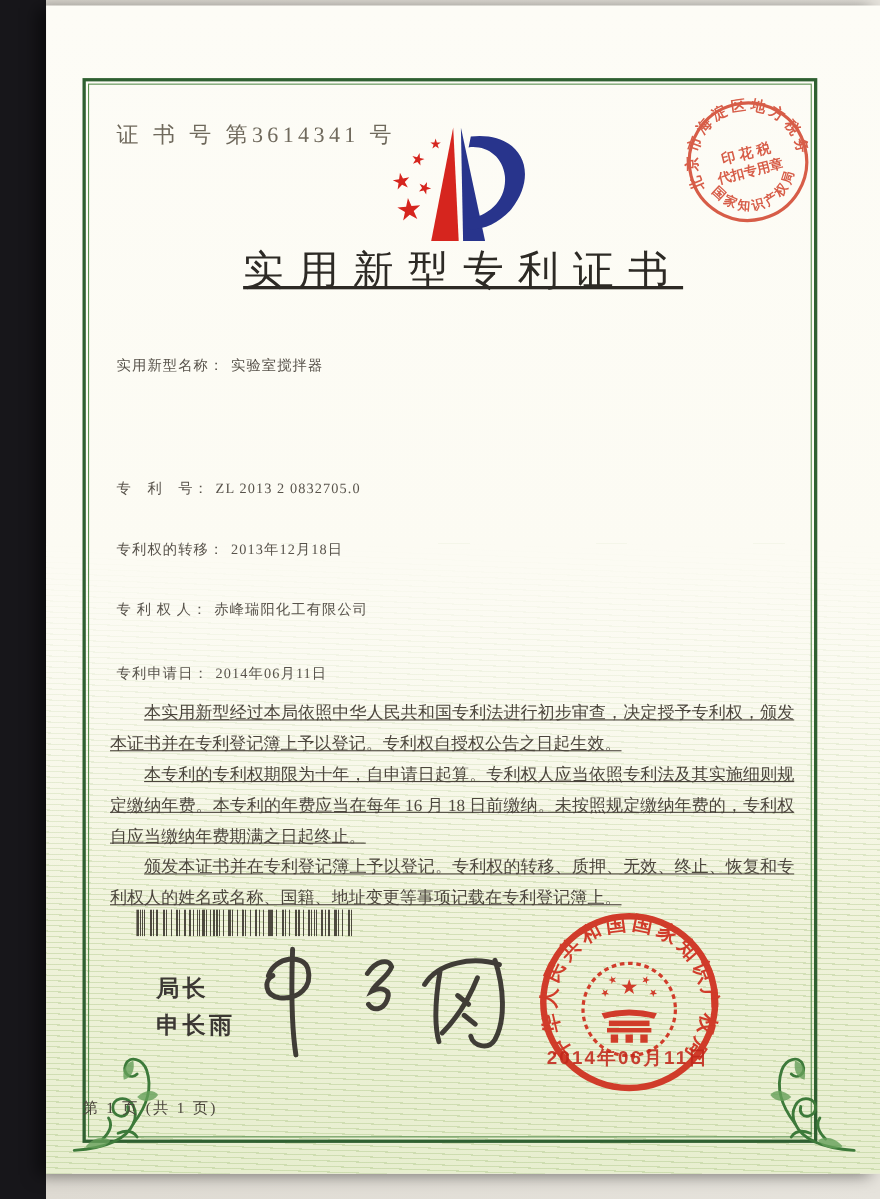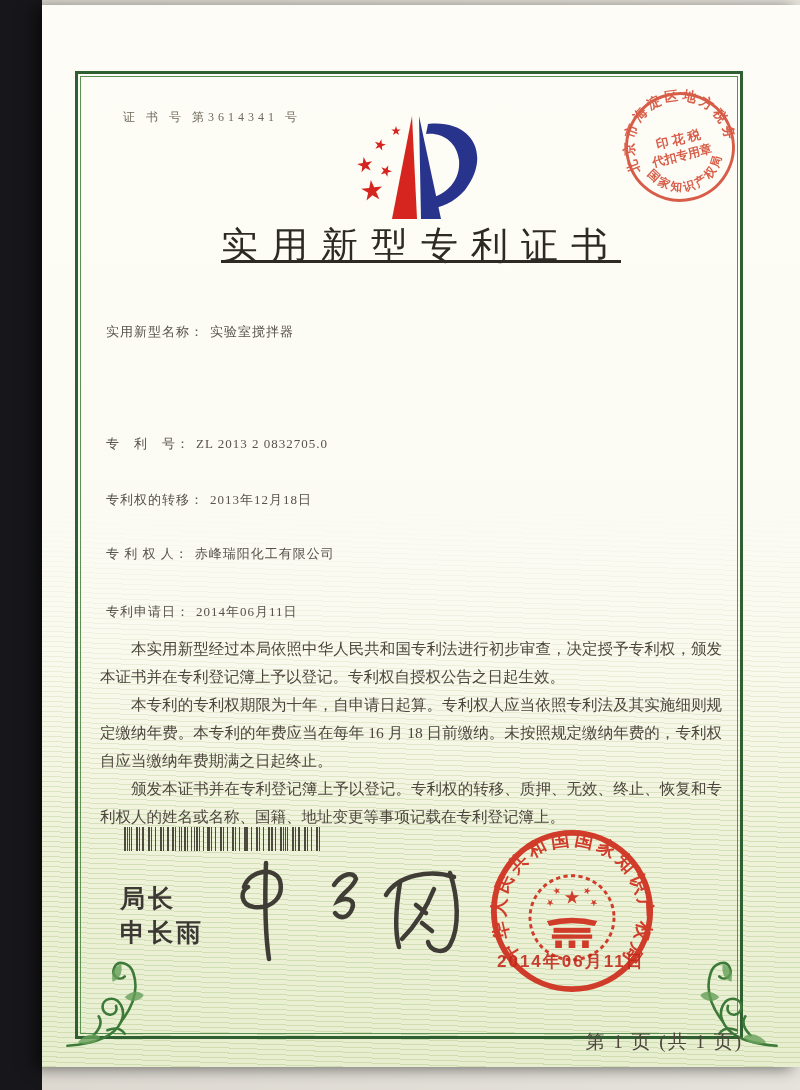--- a/index.html
+++ b/index.html
@@ -9,40 +9,40 @@
     background:linear-gradient(180deg,#fdfcf6 0%,#fcfbf3 48%,#f2f4de 72%,#e7eecf 100%);
     box-shadow:-8px 2px 14px rgba(0,0,0,.5);}
   .guilloche{position:absolute;left:0;right:0;bottom:0;height:54%;
     background-image:repeating-linear-gradient(2deg,rgba(146,180,102,.30) 0 1px,rgba(146,180,102,0) 1px 5px);}
   .guilloche::before{content:'';position:absolute;inset:0;
     background:linear-gradient(180deg,#fcfbf3 0%,rgba(252,251,243,0) 60%);}
   .frame{position:absolute;left:33px;top:66px;right:57px;bottom:28px;
     border:3px solid #2f6031;}
   .frame::before{content:'';position:absolute;inset:2px;border:1px solid #5b9150;}
   .abs{position:absolute;}
-  .cert-no{left:64px;top:104px;font-size:12px;letter-spacing:4px;color:#6f695c;margin-left:17px;}
+  .cert-no{left:64px;top:104px;font-size:20px;letter-spacing:4px;color:#6f695c;}
   .logo{left:290px;top:106px;width:152px;height:118px;}
   .title{left:0;right:0;top:216px;text-align:center;font-size:37px;letter-spacing:13px;
     color:#2d2a25;font-weight:500;text-decoration:underline;}
   .fieldrow{left:64px;font-size:13px;color:#57524a;letter-spacing:1px;white-space:nowrap;}
   .fieldrow .val{margin-left:6px;}
   .body-text{left:58px;width:622px;top:630px;font-size:15.5px;line-height:28px;
     color:#4c463d;text-align:justify;}
-  .body-text p{margin:0;text-indent:2em;}
+  .body-text p{margin:0;text-indent:2em;text-decoration:underline;}
   .barcode{left:82px;top:822px;width:198px;height:24px;opacity:.85;
     background-image:
       repeating-linear-gradient(90deg,#332d26 0 2px,transparent 2px 3px,#332d26 3px 4px,transparent 4px 7px,#332d26 7px 8px,transparent 8px 12px),
       repeating-linear-gradient(90deg,transparent 0 5px,#332d26 5px 6px,transparent 6px 13px);}
-  .signer{left:78px;top:876px;font-family:Liberation Sans, sans-serif;font-weight:bold;
-    font-size:25px;color:#3c3834;letter-spacing:3px;line-height:34px;}
+  .signer{left:100px;top:876px;font-family:Liberation Serif, serif;font-weight:bold;
+    font-size:21px;color:#3c3834;letter-spacing:3px;line-height:34px;}
   .signature{left:172px;top:842px;width:280px;height:130px;}
   .seal{left:446px;top:822px;width:168px;height:168px;opacity:.93;}
   .seal-date{left:455px;top:945px;font-size:17px;font-weight:bold;color:#c2271a;
     letter-spacing:2px;font-family:"Liberation Sans",sans-serif;opacity:.88;}
-  .footer{left:33px;right:57px;top:1024px;text-align:right;font-size:19px;
+  .footer{left:33px;right:57px;top:994px;text-align:left;font-size:14px;
     color:#4c463d;letter-spacing:2px;}
   .tax-stamp{left:580px;top:84px;width:116px;height:116px;transform:rotate(-14deg);opacity:.92;}
   .ornament{width:104px;height:104px;}
   .orn-left{left:22px;top:942px;}
   .orn-right{left:634px;top:942px;transform:scaleX(-1);}
 </style>
 </head>
 <body>
 
 <div class="paper">

